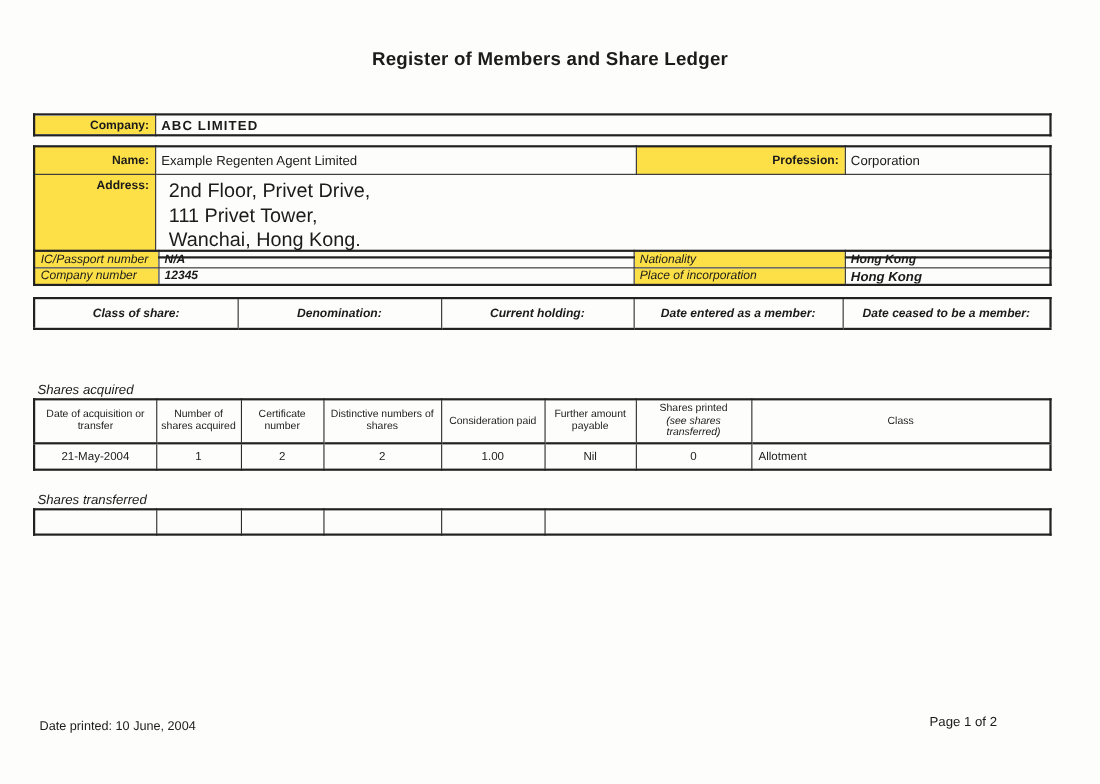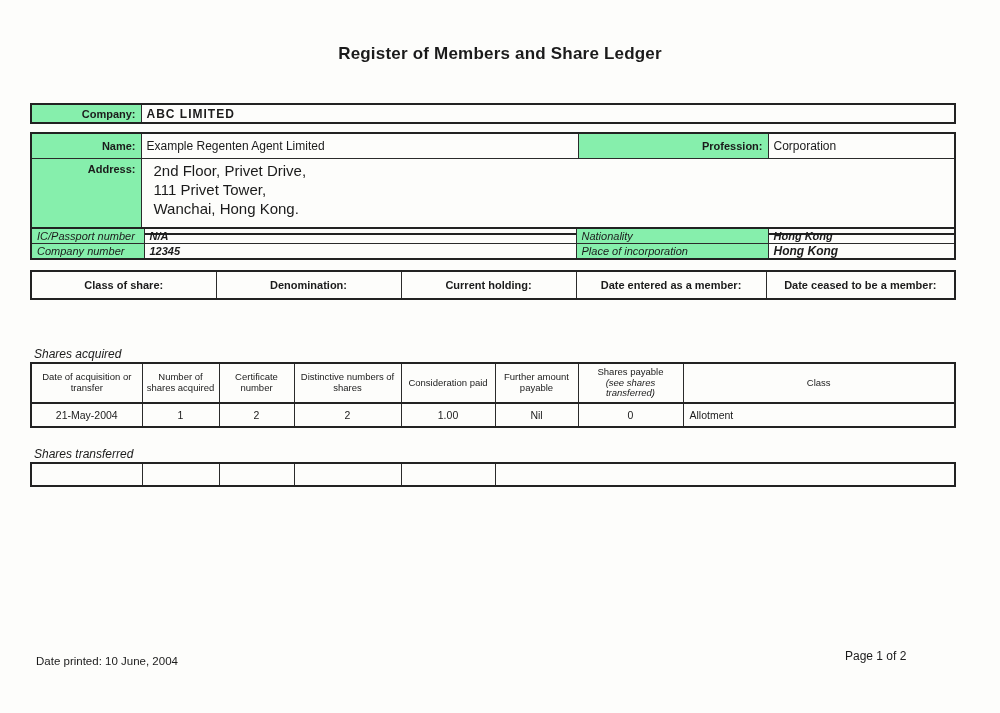--- a/index.html
+++ b/index.html
@@ -14,37 +14,37 @@
   .page{position:absolute;inset:0;border-radius:24px;}
   .doc-title{
     position:absolute;top:44px;left:0;width:1000px;
     text-align:center;font-size:17px;font-weight:bold;letter-spacing:.2px;
     margin:0;
   }
   table{border-collapse:collapse;table-layout:fixed;position:absolute;left:30px;width:926px;}
   table, td, th{border:1px solid #2b2b2b;}
   .outer2{border:2px solid #222;}
   td, th{padding:1px 5px;vertical-align:middle;overflow:hidden;}
-  .lbl{font-size:11px;font-weight:bold;text-align:right;background:#86efac;}
+  .lbl{font-size:11px;font-weight:bold;text-align:right;background:#fde047;}
   .val{font-size:12px;text-align:left;}
   .bold{font-weight:bold;}
   
   #companyTable{top:103px;height:21px;}
   
   #memberTable{top:132px;}
   #memberTable td{height:22px;}
-  #memberTable td.addr{height:70px;vertical-align:top;padding-top:3px;font-size:15px;line-height:1.25;padding-left:12px;}
+  #memberTable td.addr{height:70px;vertical-align:top;padding-top:3px;font-size:18px;line-height:1.25;padding-left:12px;}
   #memberTable td.addr-lbl{vertical-align:top;padding-top:4px;}
   
   #idTable{top:227px;font-style:italic;}
   #idTable td{height:14px;font-size:11px;padding-top:0;padding-bottom:0;}
   #idTable td.plain-lbl{text-align:left;font-weight:normal;}
   
   #classTable{top:270px;}
-  #classTable th{height:24px;font-size:11px;font-weight:bold;text-align:center;border-bottom:2px solid #222;}
+  #classTable th{height:24px;font-size:11px;font-weight:bold;text-align:center;border-bottom:2px solid #222;font-style:italic;}
   #classTable td{height:28px;font-size:11px;font-weight:bold;text-align:center;}
   
   .section-h{
     position:absolute;left:34px;margin:0;
     font-size:12px;font-weight:normal;font-style:italic;
   }
   #acqHeading{top:347px;}
   #trfHeading{top:447px;}
   
   #acqTable{top:362px;}
@@ -161,21 +161,21 @@
     </colgroup>
     <tbody>
         <tr>
       <th>Date of acquisition or transfer</th>
       <th>Number of shares acquired</th>
       <th>Certificate number</th>
       <th>Distinctive numbers of shares</th>
       <th>Consideration paid</th>
       <th>Further amount payable</th>
       <th>
-        <span>Shares payable</span>
+        <span>Shares printed</span>
         <span class="hdr-sub">(see shares transferred)</span>
       </th>
       <th>Class</th>
     </tr>
     <tr>
       <td>21-May-2004</td>
       <td>1</td>
       <td>2</td>
       <td>2</td>
       <td>1.00</td>

